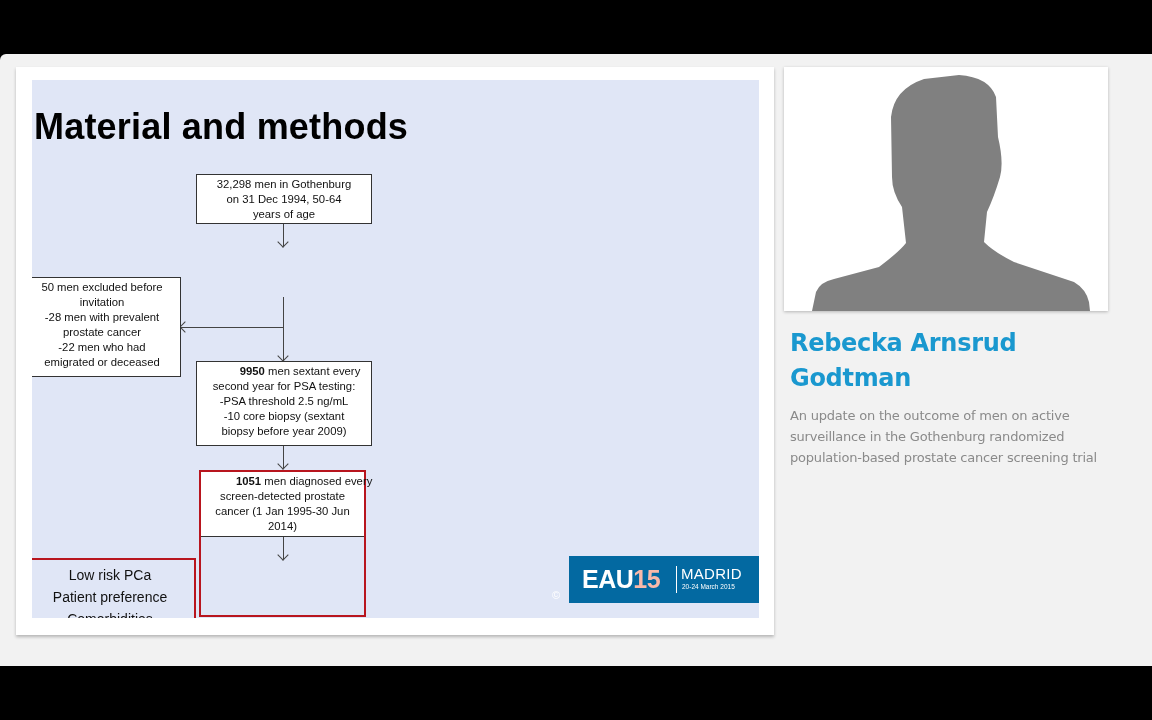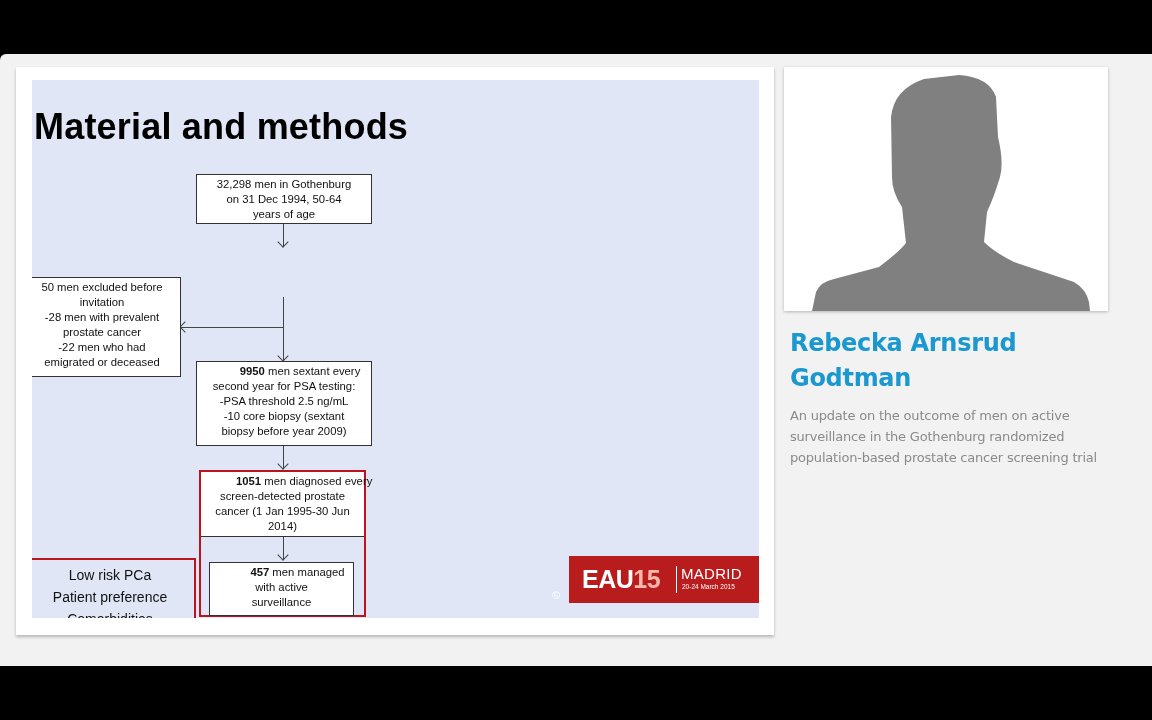--- a/index.html
+++ b/index.html
@@ -19,21 +19,21 @@
 
   .vline { position: absolute; width: 1px; background: #444; }
   .hline { position: absolute; height: 1px; background: #444; }
   .arrow-down { position: absolute; width: 8px; height: 8px; border-right: 1px solid #444; border-bottom: 1px solid #444; transform: rotate(45deg); }
   .arrow-left { position: absolute; width: 8px; height: 8px; border-left: 1px solid #444; border-bottom: 1px solid #444; transform: rotate(45deg); }
 
   .red-frame { position: absolute; border: 2px solid #b8151e; }
   .reasons { position: absolute; left: -8px; top: 430px; width: 172px; height: 77px; background: #e0e6f6; border: 2px solid #b8151e; text-align: center; font-size: 14px; line-height: 22px; color: #111; padding-top: 4px; margin-top: 48px; }
   .reasons .ln { display: block; }
 
-  .logo { position: absolute; left: 537px; top: 476px; width: 191px; height: 47px; background: #b91c1c; color: #fff; }
+  .logo { position: absolute; left: 537px; top: 476px; width: 191px; height: 47px; background: #0369a1; color: #fff; }
   .logo .eau { position: absolute; left: 13px; top: 9px; font-size: 25px; font-weight: bold; letter-spacing: -0.5px; }
   .logo .eau .num { color: #f8b9aa; }
   .logo .sep { position: absolute; left: 107px; top: 10px; width: 1px; height: 27px; background: #fff; }
   .logo .city { position: absolute; left: 112px; top: 9px; font-size: 15px; letter-spacing: 0.3px; }
   .logo .date { position: absolute; left: 113px; top: 27px; font-size: 6.5px; }
   .copyright { position: absolute; left: 520px; top: 509px; font-size: 11px; color: #fff; }
 
   .avatar-card { position: absolute; left: 784px; top: 13px; width: 324px; height: 244px; background: #fff; box-shadow: 0 1px 3px rgba(0,0,0,0.25); overflow: hidden; }
   .speaker-name { position: absolute; left: 790px; top: 272px; width: 330px; font-family: "DejaVu Sans", sans-serif; font-weight: bold; font-size: 24px; line-height: 35px; color: #1a98cf; letter-spacing: -0.3px; }
   .talk-title { position: absolute; left: 790px; top: 351px; width: 320px; font-family: "DejaVu Sans", sans-serif; font-size: 13px; line-height: 21px; color: #8a8a8a; letter-spacing: -0.2px; }
@@ -83,25 +83,20 @@
 
       <div class="fbox" style="left:169px; top:392px; width:163px; height:65px; border:none; border-bottom:1px solid #333;">
         <span class="ln"><b>1051</b><span> men diagnosed every</span></span>
         <span class="ln">screen-detected prostate</span>
         <span class="ln">cancer (1 Jan 1995-30 Jun</span>
         <span class="ln">2014)</span>
       </div>
       <div class="vline" style="left:251px; top:457px; height:22px;"></div>
       <div class="arrow-down" style="left:247px; top:471px;"></div>
 
-      <div class="fbox" style="left:177px; top:482px; width:145px; height:54px;">
-        <span class="ln"><b>457</b><span> men  managed</span></span>
-        <span class="ln">with active</span>
-        <span class="ln">surveillance</span>
-      </div>
 
       <div class="reasons">
         <span class="ln">Low risk PCa</span>
         <span class="ln">Patient preference</span>
         <span class="ln">Comorbidities</span>
       </div>
 
       <div class="copyright">©</div>
 
       <div class="logo">

